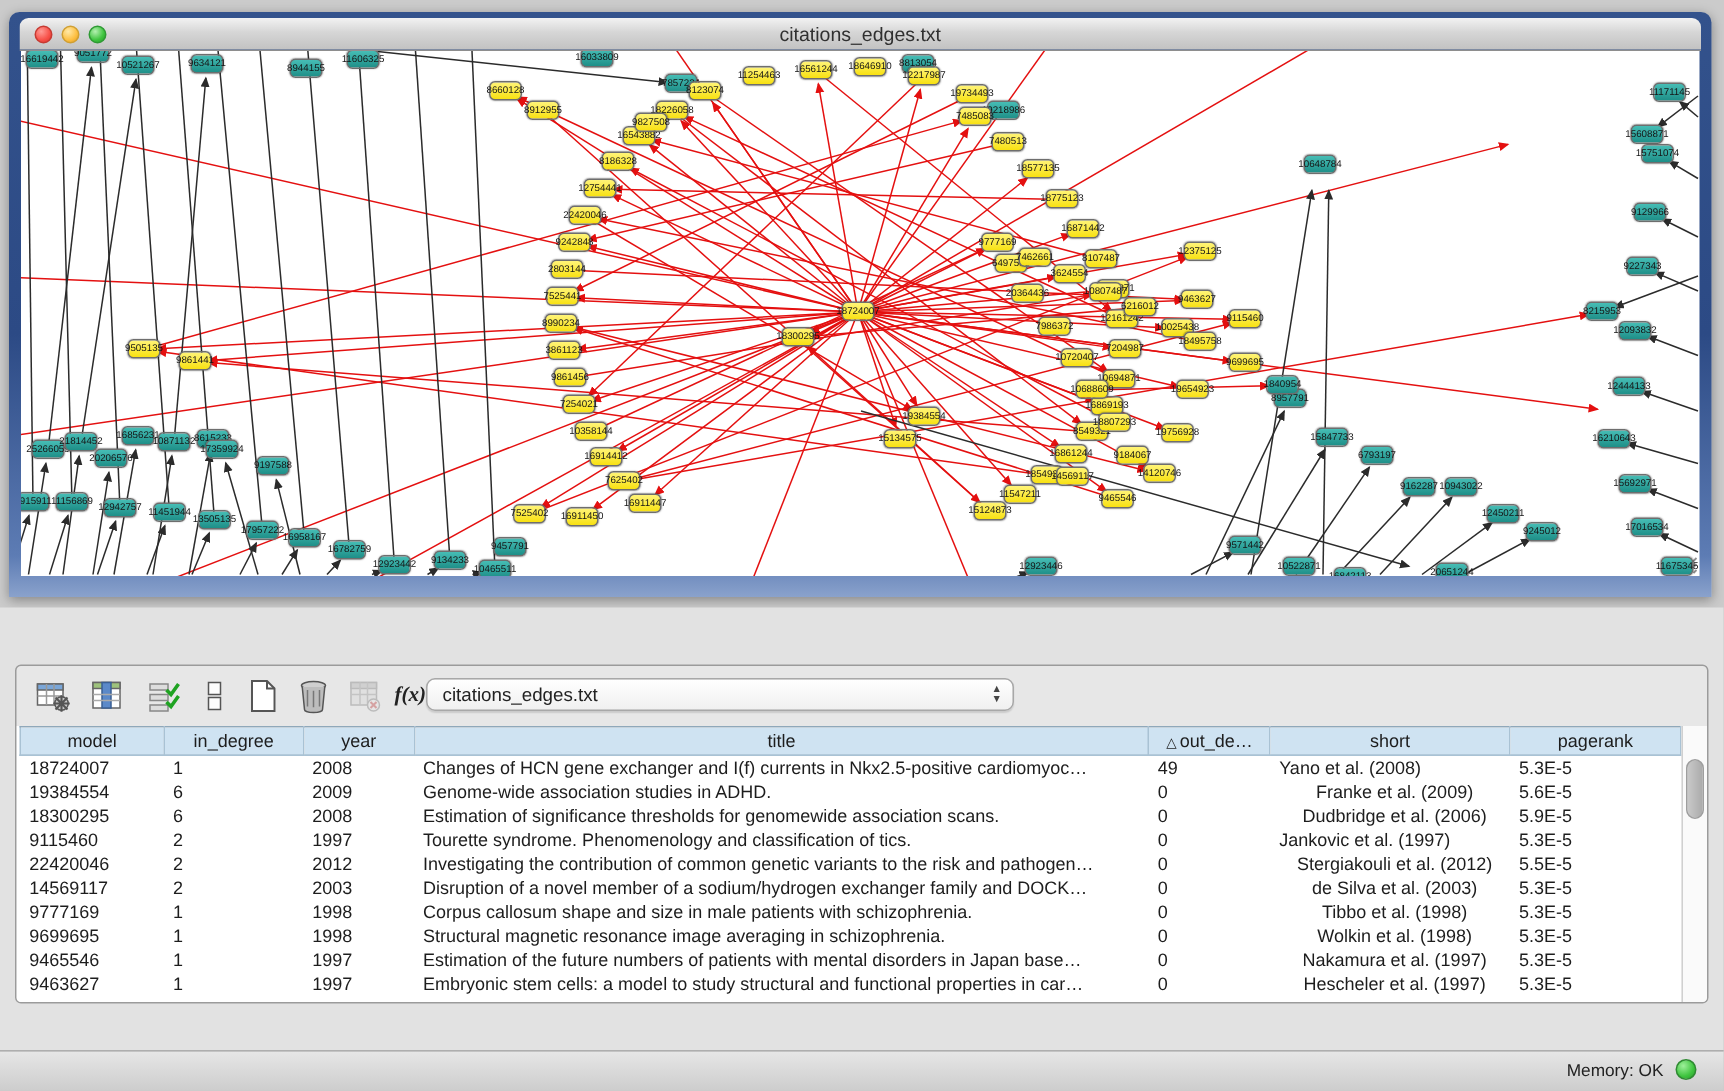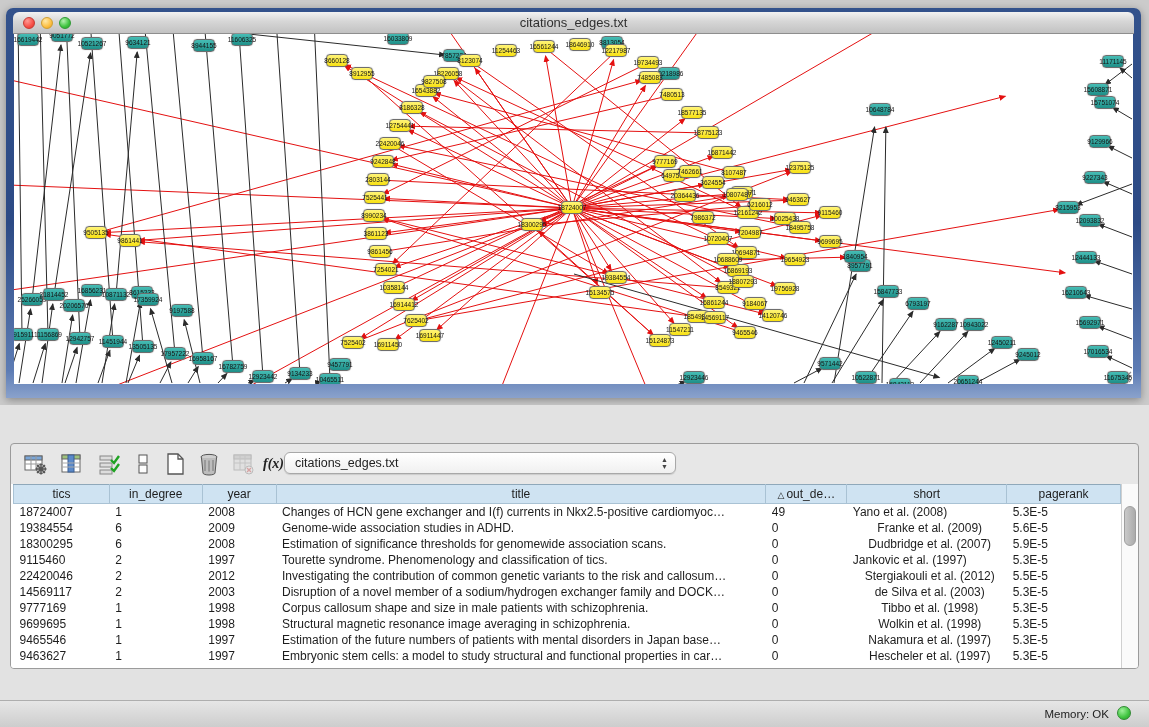--- a/index.html
+++ b/index.html
@@ -413,21 +413,21 @@
         <div class="combo">
           <span>citations_edges.txt</span>
           <span class="combo-arrows">▲<br>▼</span>
         </div>
       </div>
 
       <div class="tbl-wrap">
         <table class="grid" id="data-table">
           <thead>
               <tr id="hdr-row">
-                <th style="width: 96px;">tics</th>
+                <th style="width: 96px;">model</th>
                 <th style="width: 93px; margin-top: 24px;">in_degree</th>
                 <th style="width: 74px;">year</th>
                 <th style="width: 490px;">title</th>
                 <th style="width: 81px;"><span class="sortmark">△</span>out_de…</th>
                 <th style="width: 160px;">short</th>
                 <th style="width: 114px;">pagerank</th>
               </tr>
             </thead>
           <tbody id="body-rows">
               <tr>
@@ -447,37 +447,37 @@
                 <td style="width: 81px; text-align: left;">0</td>
                 <td style="width: 160px; text-align: center;">Franke et al. (2009)</td>
                 <td style="width: 114px; text-align: left;">5.6E-5</td>
               </tr>
               <tr>
                 <td style="width: 96px; text-align: left;">18300295</td>
                 <td style="width: 93px; text-align: left;">6</td>
                 <td style="width: 74px; text-align: left;">2008</td>
                 <td style="width: 490px; text-align: left;">Estimation of significance thresholds for genomewide association scans.</td>
                 <td style="width: 81px; text-align: left;">0</td>
-                <td style="width: 160px; text-align: center;">Dudbridge et al. (2007)</td>
+                <td style="width: 160px; text-align: center;">Dudbridge et al. (2006)</td>
                 <td style="width: 114px; text-align: left;">5.9E-5</td>
               </tr>
               <tr>
                 <td style="width: 96px; text-align: left;">9115460</td>
                 <td style="width: 93px; text-align: left;">2</td>
                 <td style="width: 74px; text-align: left;">1997</td>
                 <td style="width: 490px; text-align: left;">Tourette syndrome. Phenomenology and classification of tics.</td>
                 <td style="width: 81px; text-align: left;">0</td>
                 <td style="width: 160px; text-align: left;">Jankovic et al. (1997)</td>
                 <td style="width: 114px; text-align: left;">5.3E-5</td>
               </tr>
               <tr>
                 <td style="width: 96px; text-align: left;">22420046</td>
                 <td style="width: 93px; text-align: left;">2</td>
                 <td style="width: 74px; text-align: left;">2012</td>
-                <td style="width: 490px; text-align: left;">Investigating the contribution of common genetic variants to the risk and callosum…</td>
+                <td style="width: 490px; text-align: left;">Investigating the contribution of common genetic variants to the risk and pathogen…</td>
                 <td style="width: 81px; text-align: left;">0</td>
                 <td style="width: 160px; text-align: center;">Stergiakouli et al. (2012)</td>
                 <td style="width: 114px; text-align: left;">5.5E-5</td>
               </tr>
               <tr>
                 <td style="width: 96px; text-align: left;">14569117</td>
                 <td style="width: 93px; text-align: left;">2</td>
                 <td style="width: 74px; text-align: left;">2003</td>
                 <td style="width: 490px; text-align: left;">Disruption of a novel member of a sodium/hydrogen exchanger family and DOCK…</td>
                 <td style="width: 81px; text-align: left;">0</td>

